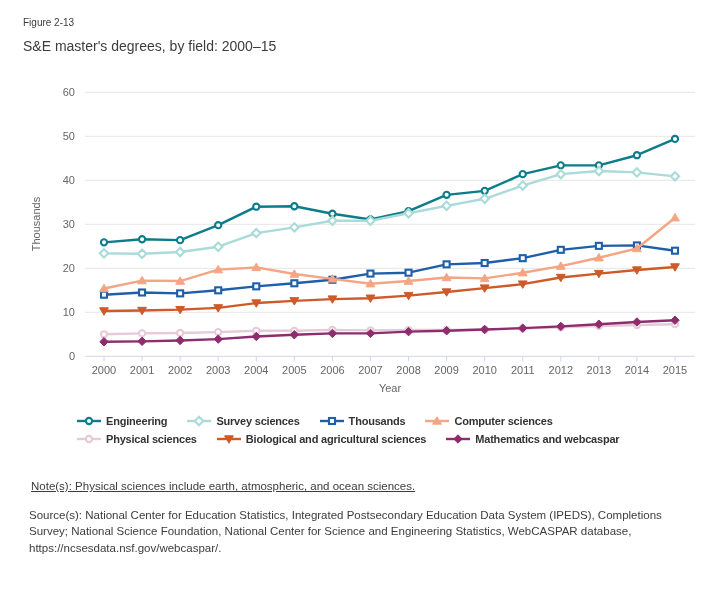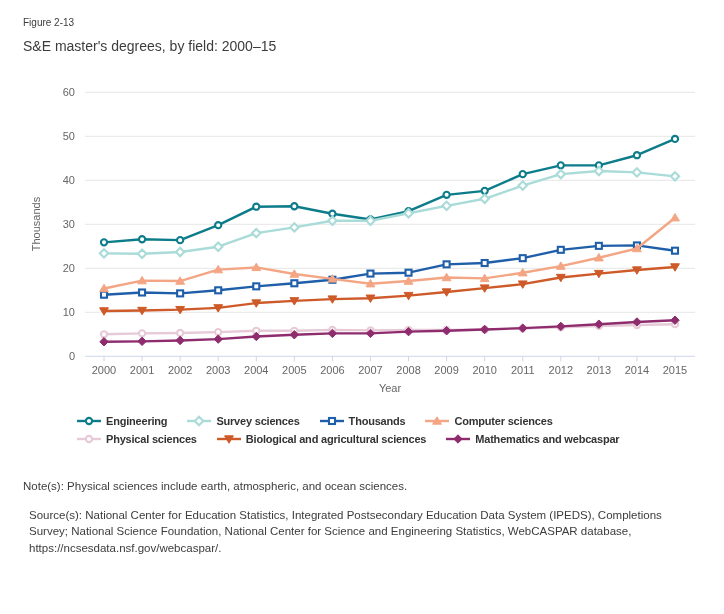--- a/index.html
+++ b/index.html
@@ -12,21 +12,21 @@
   .chart-wrap{position:absolute;top:85px;left:0;width:724px;height:322px;}
   .legend{
     position:absolute;top:413px;left:77px;width:580px;
     display:flex;flex-wrap:wrap;column-gap:20px;row-gap:2px;align-items:center;
   }
   .legend-item{display:flex;align-items:center;gap:5px;height:16px;cursor:default;}
   .legend-item .legend-label{
     font-size:11px;font-weight:bold;color:#333333;letter-spacing:-0.2px;white-space:nowrap;
   }
   .notes{position:absolute;left:23px;top:478px;width:645px;font-size:11.5px;line-height:16.5px;color:#3c3c3c;}
-  .note-line{margin:0 0 12px 0;}
+  .note-line{margin:0 0 12px 8px;text-decoration:underline;}
   .source-line{margin:6px;}
   .attribution{position:absolute;left:23px;top:573px;font-size:11.5px;font-style:italic;color:#3c3c3c;}
 </style>
 </head>
 <body>
 
 <div class="page">
 
   <div class="figure-label">Figure 2-13</div>
   <div class="figure-title">S&amp;E master's degrees, by field: 2000–15</div>

